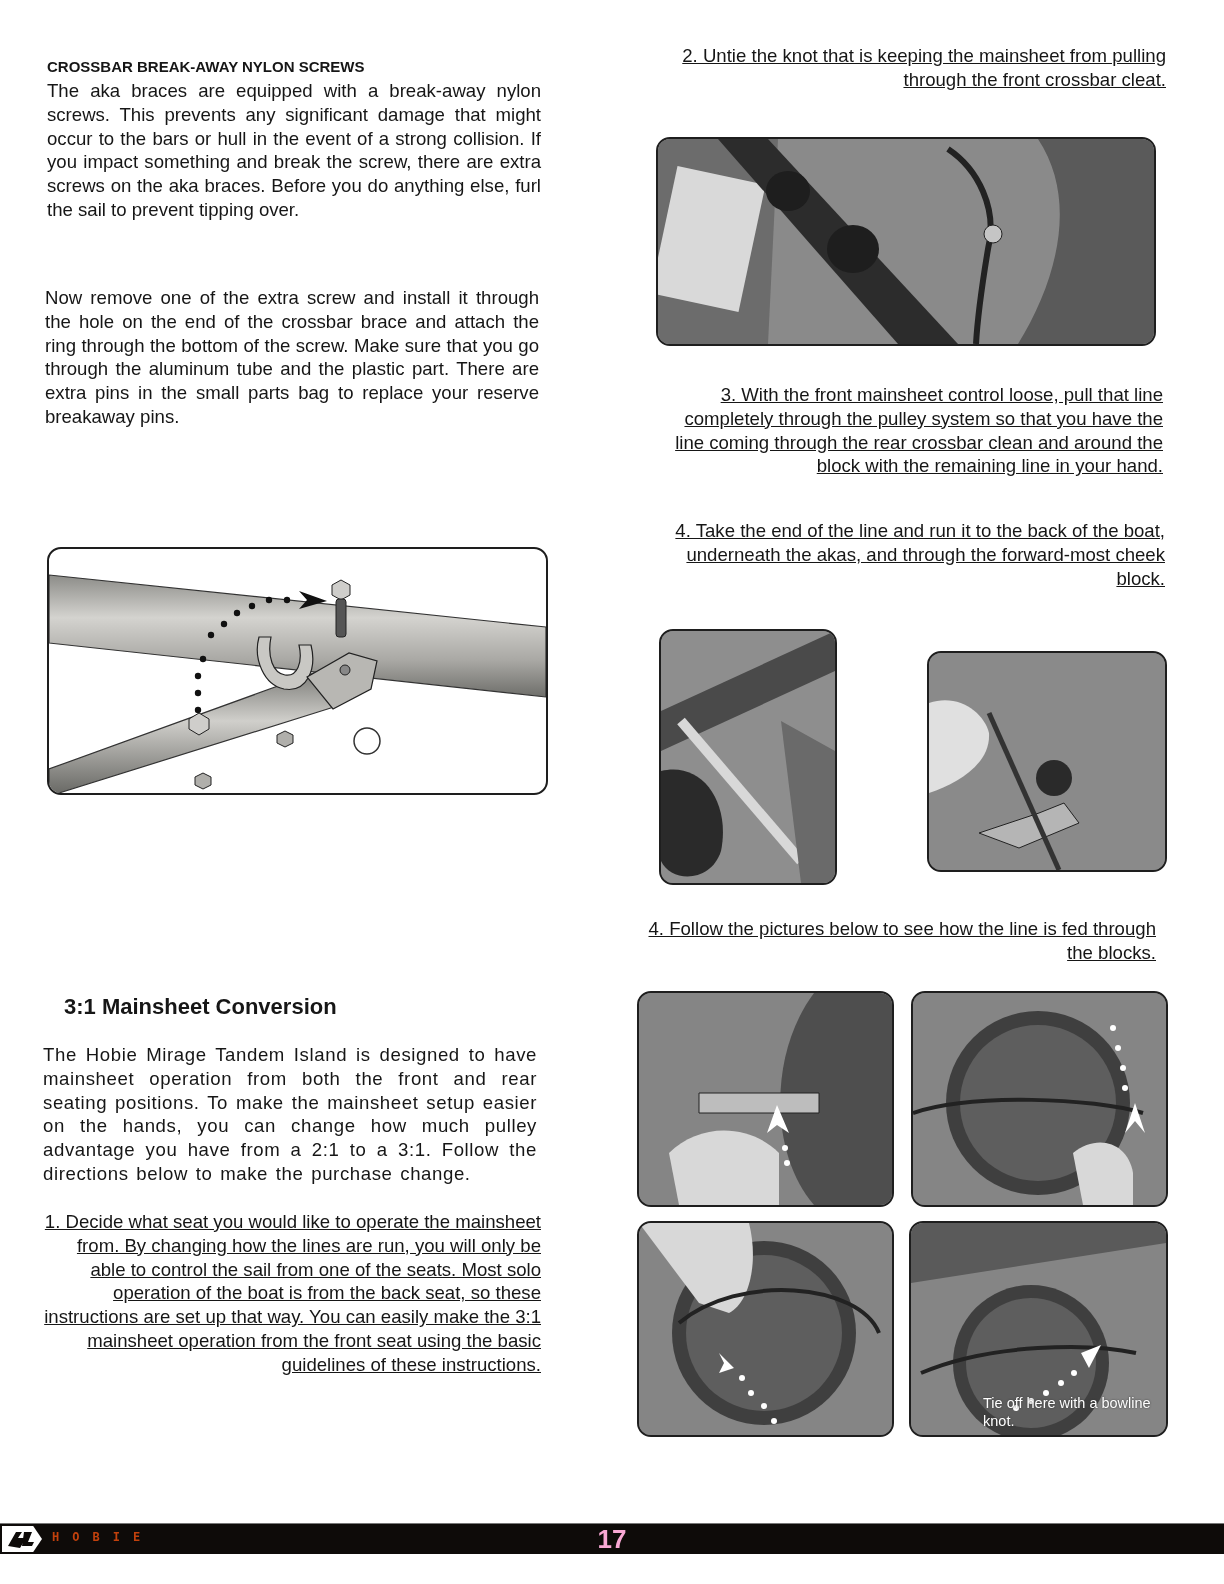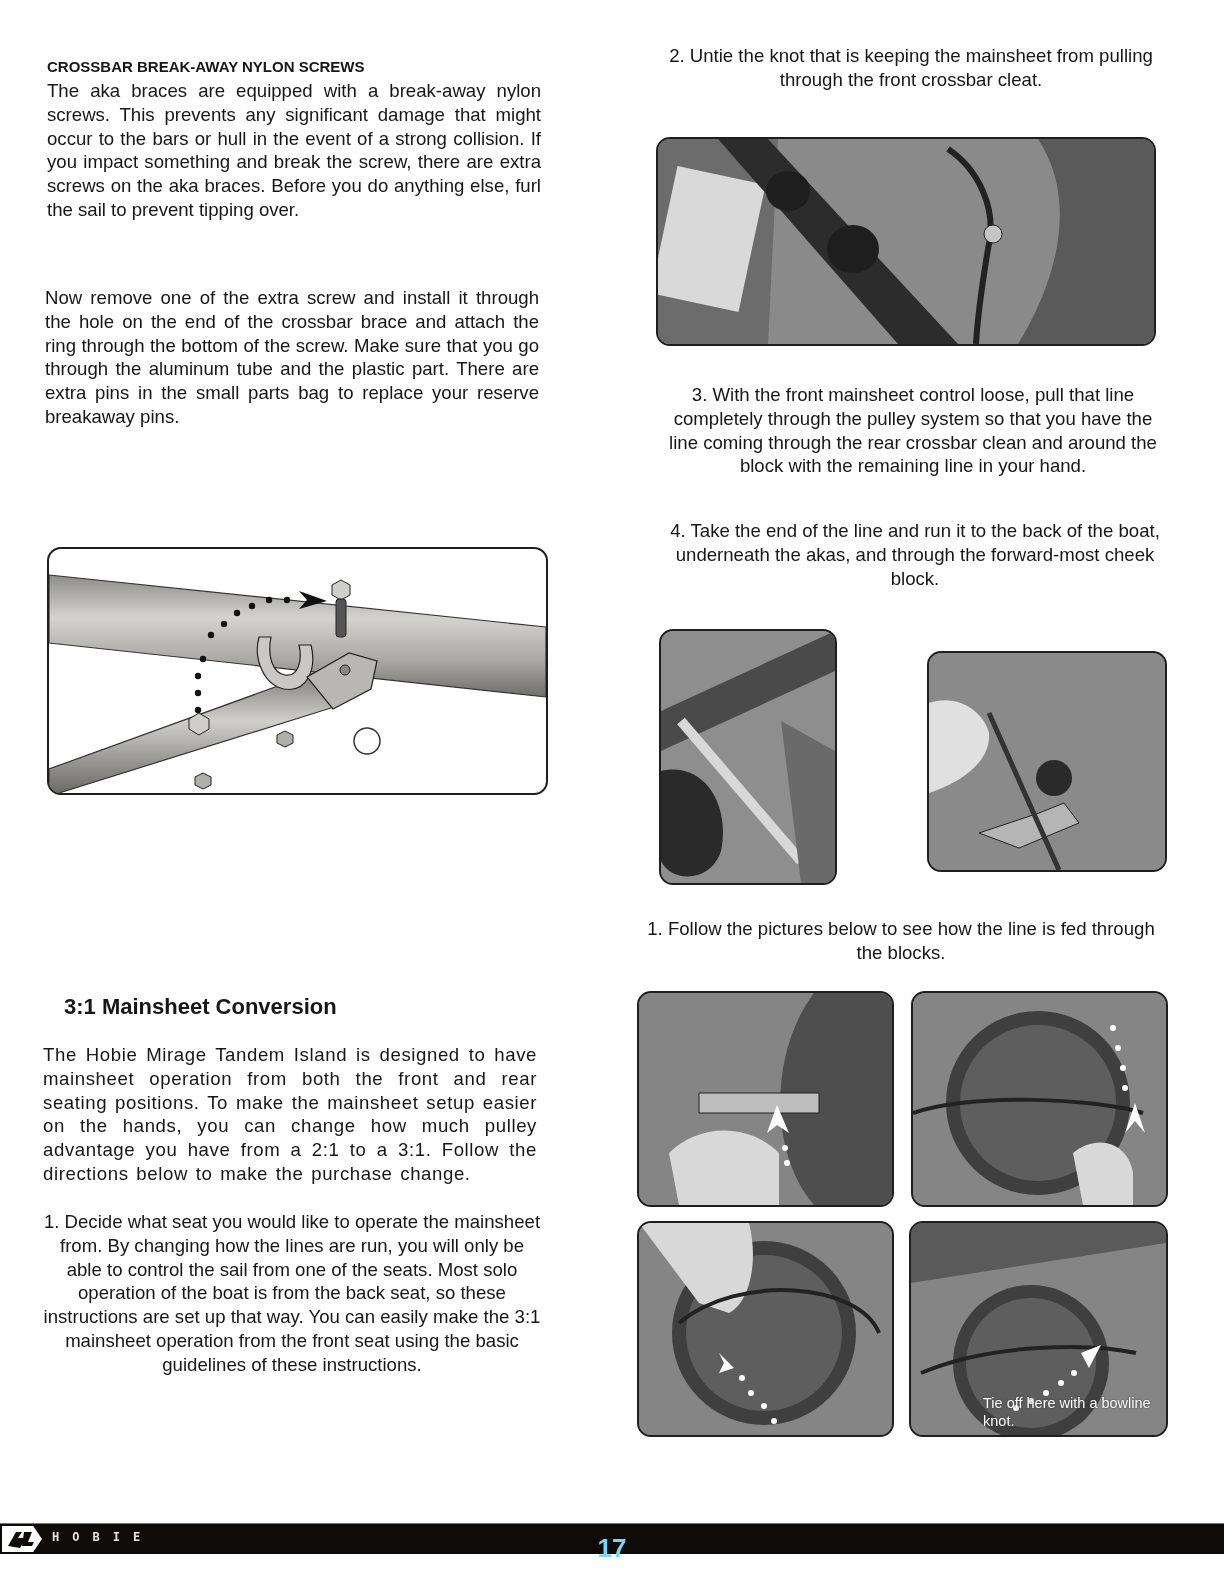--- a/index.html
+++ b/index.html
@@ -1,32 +1,32 @@
 <!DOCTYPE html>
 <html><head>
 <meta charset="utf-8">
 <style>
   html, body { margin:0; padding:0; background:#ffffff; }
   body { width:1224px; height:1584px; position:relative; overflow:hidden;
          font-family:"Liberation Sans", sans-serif; color:#161616; }
   .abs { position:absolute; }
   .para { font-size:18.6px; line-height:23.8px; text-align:justify; }
-  .para.left { text-align:center; }
+  .para.left { text-align:right;text-decoration:underline; }
   .heading-caps { font-weight:bold; font-size:15px; line-height:23.8px; }
   .heading-sec { font-weight:bold; font-size:22px; line-height:28px; }
   .spaced { letter-spacing:0.6px; word-spacing:2px; }
   .frame { position:absolute; border:2px solid #1e1e1e; border-radius:14px; overflow:hidden; background:#7a7a7a; }
   .frame svg { display:block; width:100%; height:100%; }
   .caption-overlay { position:absolute; color:#fff; font-weight:normal; font-size:14.5px; line-height:18px;
                      text-shadow:0 0 2px #333; }
   .footer-bar { position:absolute; left:0; top:1523px; width:1224px; height:30px; background:#0e0b09; border-top:1px solid #777; }
   .footer-logo { position:absolute; left:2px; top:2px; width:40px; height:26px; background:#fff; 
                  clip-path:polygon(0 0, 78% 0, 100% 50%, 78% 100%, 0 100%); }
-  .footer-brand { position:absolute; left:52px; top:6px; color:#e5e5e5; font-size:12px; font-weight:bold; letter-spacing:13px; font-family:"DejaVu Sans Mono", monospace; }
-  .page-number { position:absolute; left:0; width:1224px; top:9px; text-align:center; color:#7dd3fc; font-size:26px; font-weight:bold; line-height:30px; }
+  .footer-brand { position:absolute; left:52px; top:6px; color:#c2410c; font-size:12px; font-weight:bold; letter-spacing:13px; font-family:"DejaVu Sans Mono", monospace; }
+  .page-number { position:absolute; left:0; width:1224px; top:0; text-align:center; color:#f9a8d4; font-size:26px; font-weight:bold; line-height:30px; }
 </style>
 </head>
 <body>
 
 <div class="abs heading-caps" style="left:47px; top:55px; width:495px;">CROSSBAR BREAK-AWAY NYLON SCREWS</div>
 <div class="abs para" style="left:47px; top:79px; width:494px;">The aka braces are equipped with a break-away nylon screws.  This prevents any significant damage that might occur to the bars or hull in the event of a strong collision.  If you impact something and break the screw, there are extra screws on the aka braces.  Before you do anything else, furl the sail to prevent tipping over.</div>
 
 <div class="abs para" style="left:45px; top:286px; width:494px;">Now remove one of the extra screw and install it through the hole on the end of the crossbar brace and attach the ring through the bottom of the screw.  Make sure that you go through the aluminum tube and the plastic part.  There are extra pins in the small parts bag to replace your reserve breakaway pins.</div>
 
 <div class="frame" style="left:47px; top:547px; width:497px; height:244px; background:#ffffff;">
@@ -115,21 +115,21 @@
 <div class="frame" style="left:927px; top:651px; width:236px; height:217px;">
   <svg viewBox="0 0 236 217" preserveAspectRatio="none">
     <rect width="236" height="217" fill="#8a8a8a"></rect>
     <path d="M0,50 C30,40 55,60 60,80 C62,110 30,130 0,140 Z" fill="#e0e0e0"></path>
     <circle cx="125" cy="125" r="18" fill="#2a2a2a"></circle>
     <path d="M50,180 L110,160 L135,150 L150,170 L90,195 Z" fill="#b5b5b5" stroke="#222"></path>
     <path d="M60,60 L130,217" stroke="#333" stroke-width="5"></path>
   </svg>
 </div>
 
-<div class="abs para left" style="left:646px; top:917px; width:510px;">1.  Follow the pictures below to see how the line is fed through the blocks.</div>
+<div class="abs para left" style="left:646px; top:917px; width:510px;">4.  Follow the pictures below to see how the line is fed through the blocks.</div>
 
 <div class="frame" style="left:637px; top:991px; width:253px; height:212px;">
   <svg viewBox="0 0 253 212" preserveAspectRatio="none">
     <rect width="253" height="212" fill="#858585"></rect>
     <path d="M175,0 C130,60 130,160 175,212 L253,212 L253,0 Z" fill="#4e4e4e"></path>
     <path d="M60,100 L180,100 L180,120 L60,120 Z" fill="#bdbdbd" stroke="#222"></path>
     <path d="M30,160 C60,130 110,130 140,160 L140,212 L40,212 Z" fill="#d8d8d8"></path>
     <polygon points="138,112 150,140 138,132 128,140" fill="#fff"></polygon>
     <g fill="#fff">
         <circle cx="146" cy="155" r="3"></circle>

